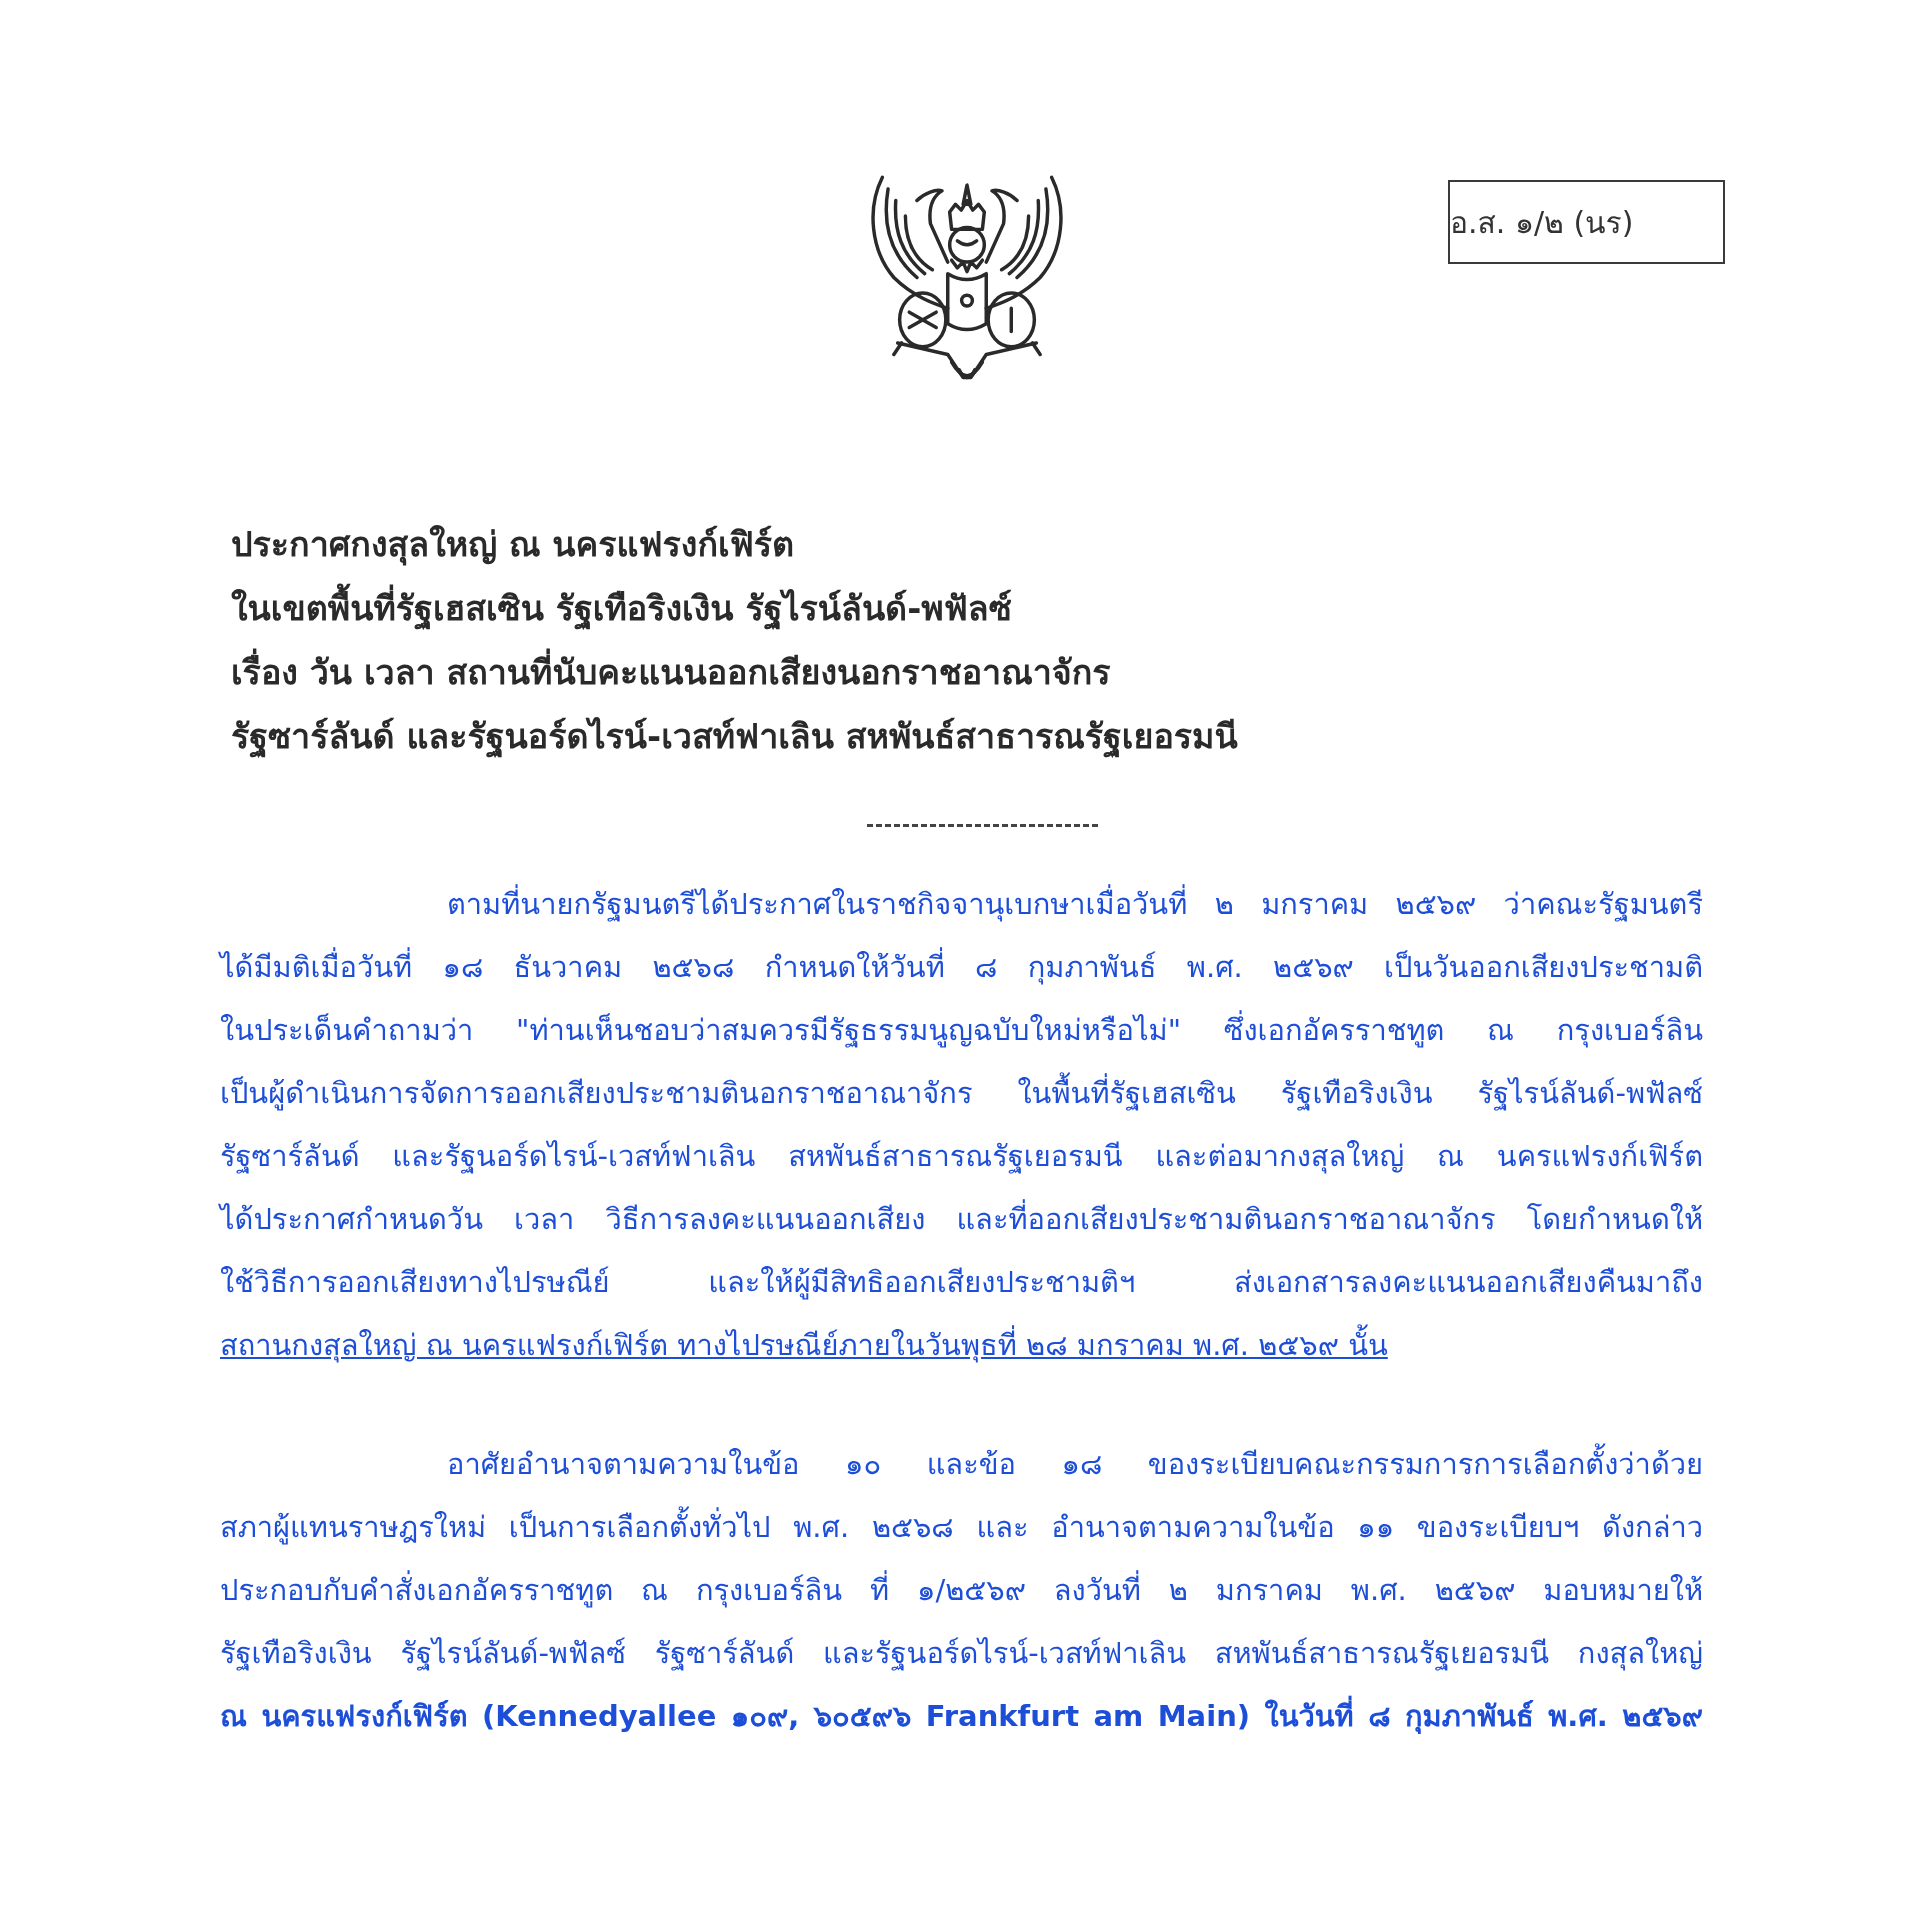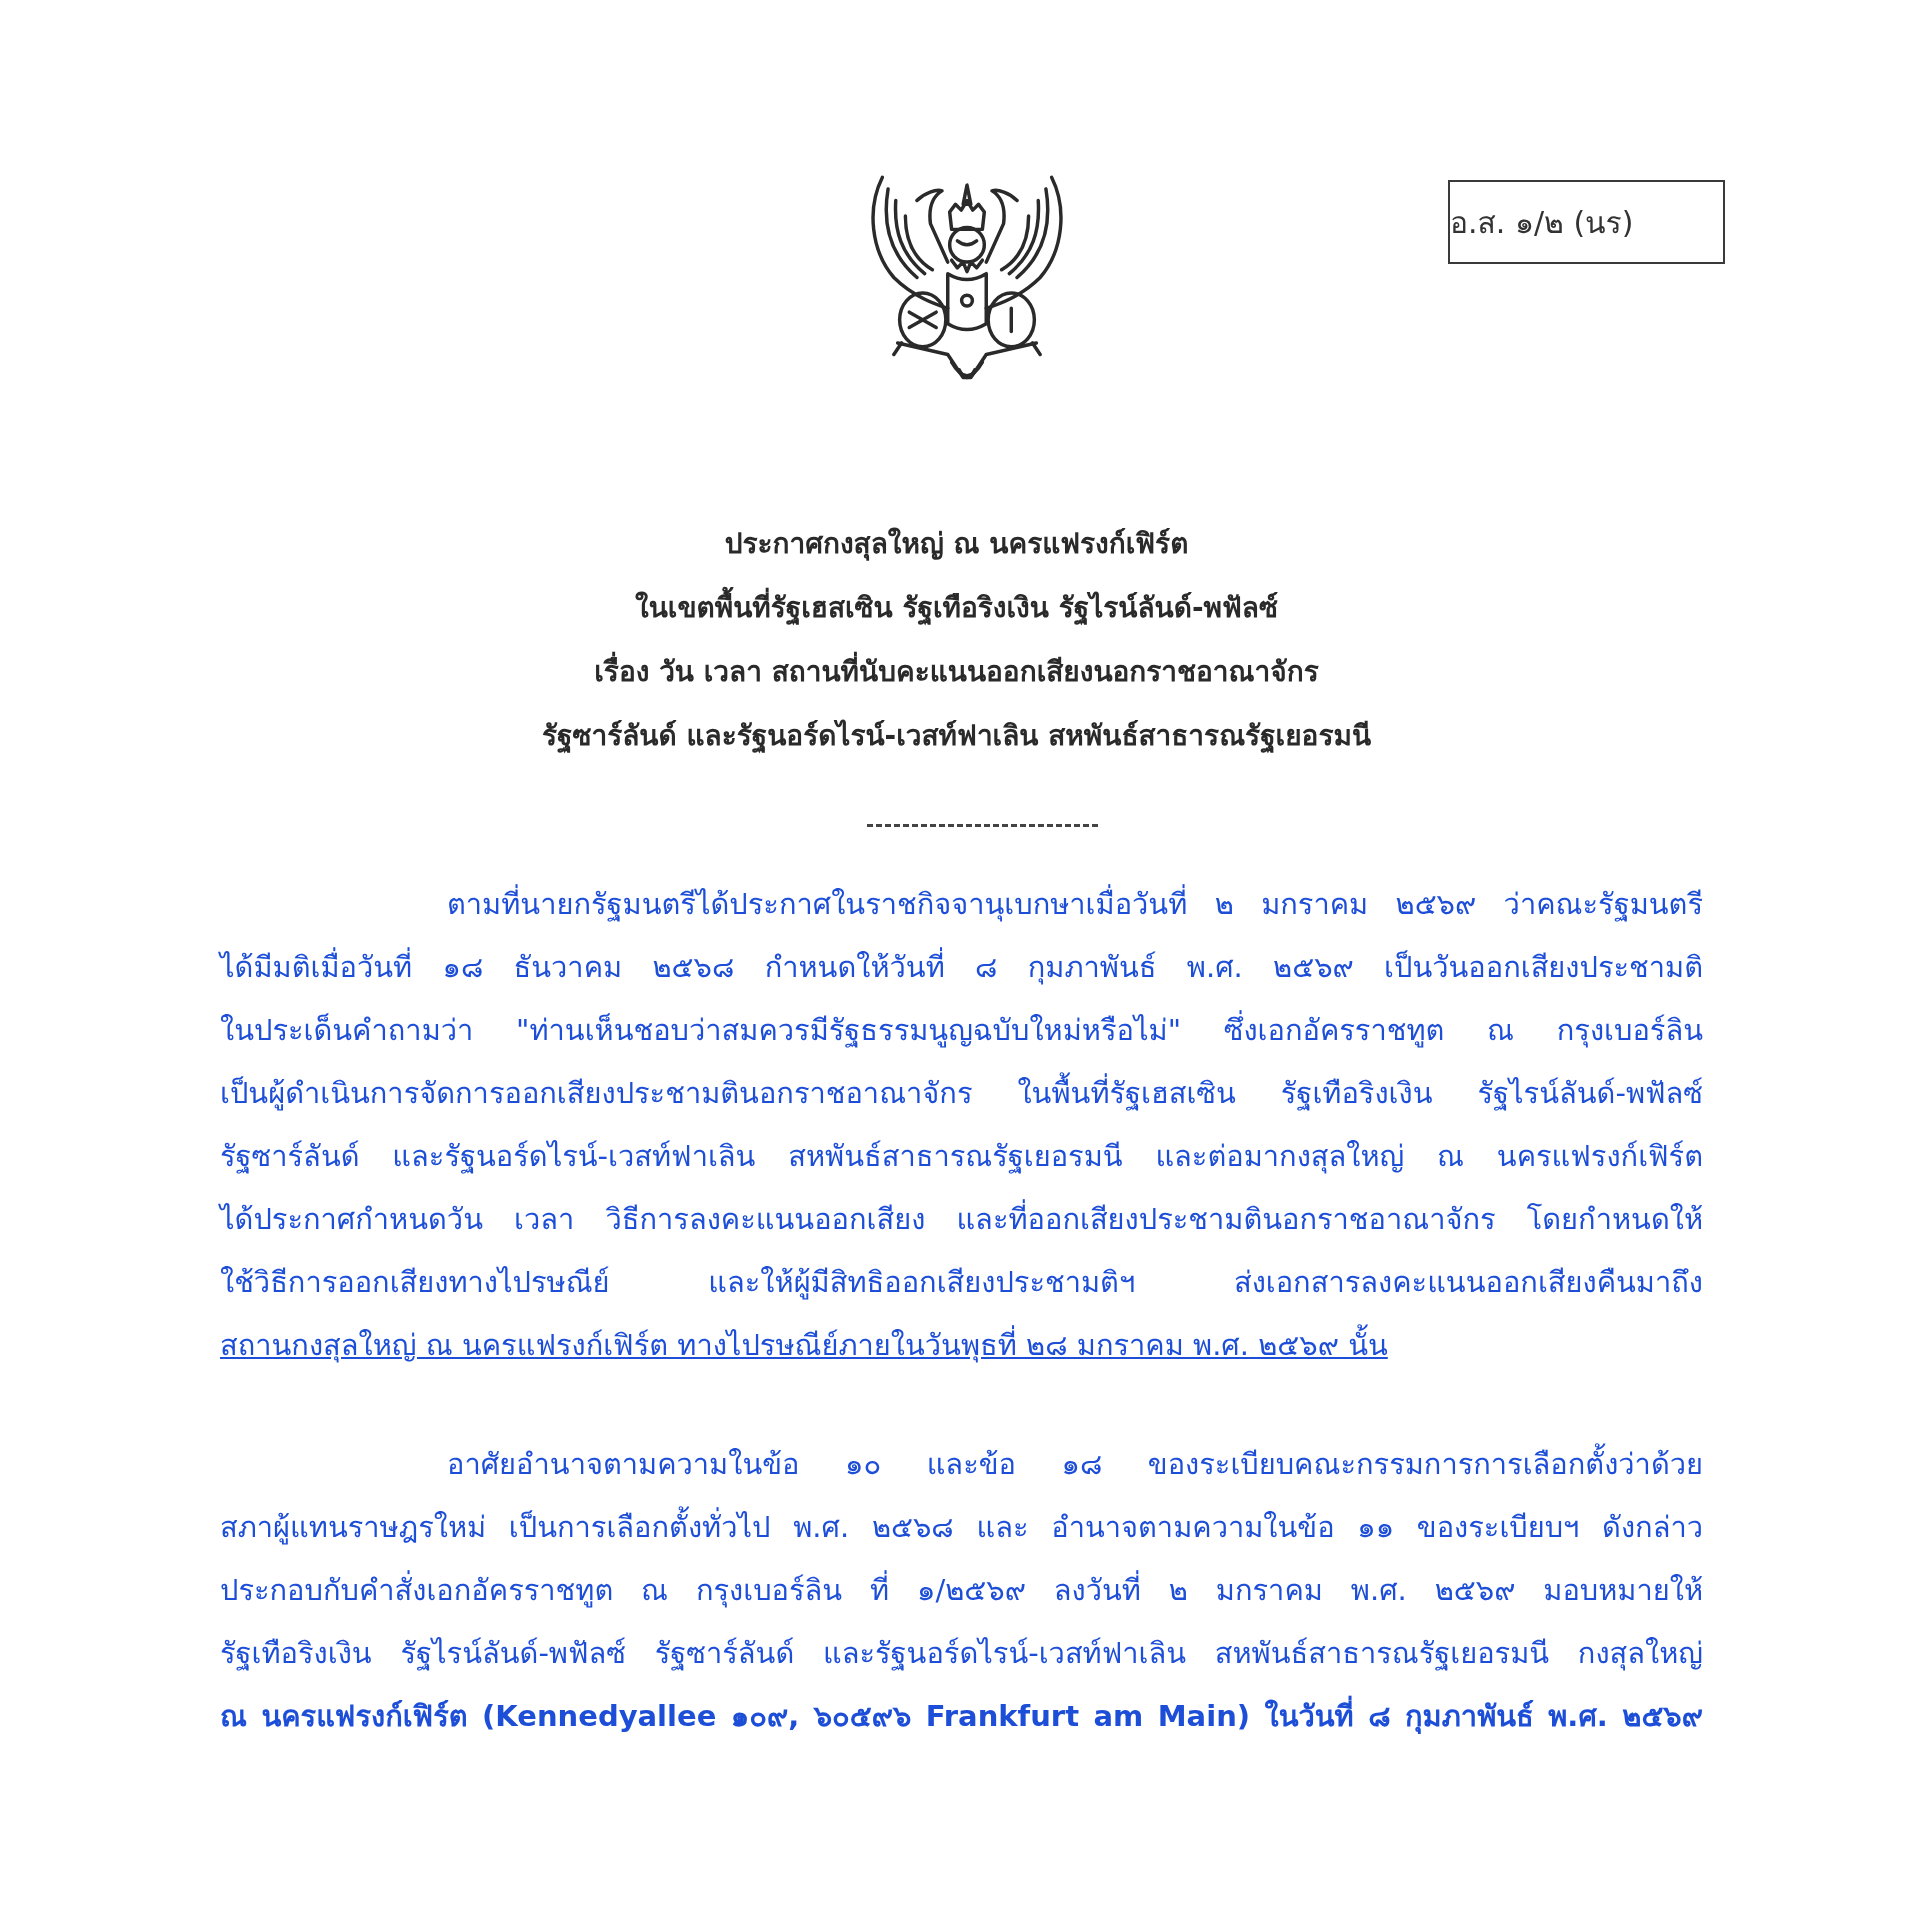--- a/index.html
+++ b/index.html
@@ -14,21 +14,21 @@
       position: absolute; left: 1448px; top: 140px; width: 277px; height: 84px;
       border: 2.7px solid #3a3a3a; box-sizing: border-box;
       display: flex; align-items: center; justify-content: flex-start;
       font-size: 30px; color: #333; margin-top: 40px;
     }
 
     .emblem { position: absolute; left: 859px; top: 162px; width: 216px; height: 231px; }
 
     .title-block {
       position: absolute; left: 231px; top: 512px; width: 1451px;
-      text-align: center; font-weight: bold; font-size: 28px; line-height: 64px; color: #2a2a2a;
+      font-weight: bold; font-size: 34px; line-height: 64px; color: #2a2a2a;
     }
     .title-block div { white-space: nowrap; }
     .divider-dash {
       position: absolute; left: 867px; top: 824px; width: 231px;
       border-top: 3.1px dashed #444; height: 0;
     }
 
     .body-text {
       position: absolute; left: 220px; width: 1483px;
       font-size: 29px; line-height: 63px; color: #1d4ed8;

